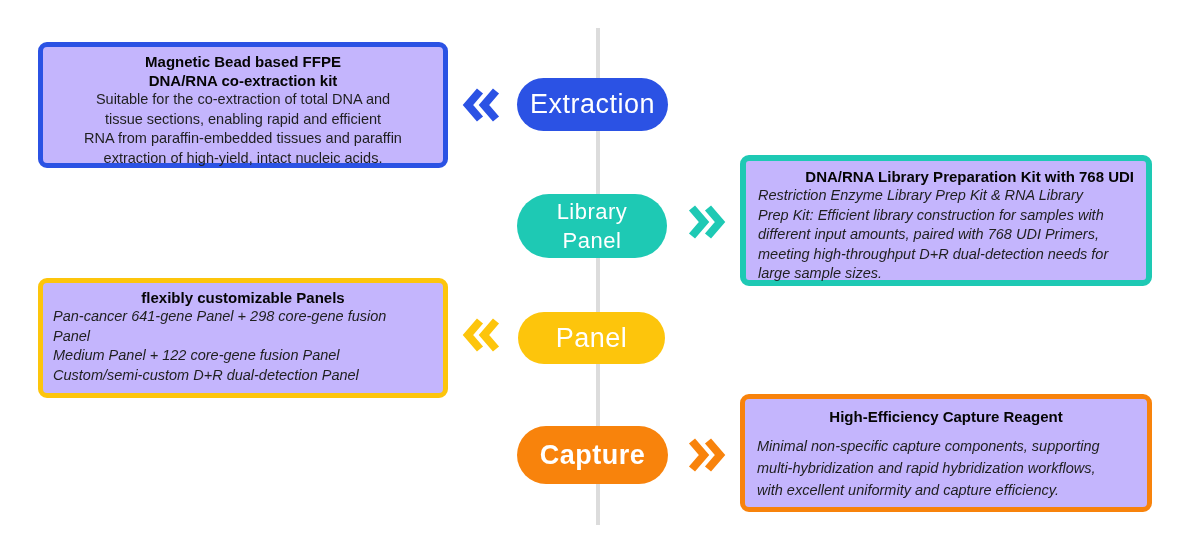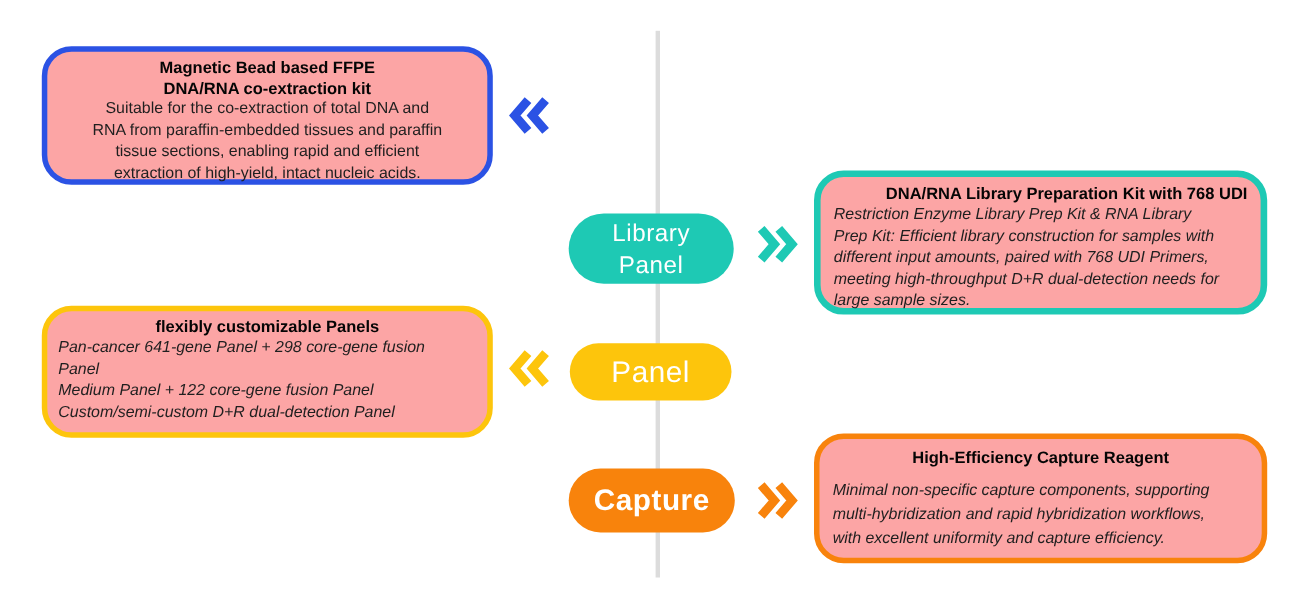--- a/index.html
+++ b/index.html
@@ -30,23 +30,23 @@
     font-size: 27px;
     letter-spacing: 0.5px;
     line-height: 29px;
     z-index: 2;
     white-space: nowrap;
   }
   .chev { position: absolute; color: var(--accent); z-index: 2; }
   .chev svg { display: block; }
   .infobox {
     position: absolute;
-    background: #fca5a5;
+    background: #c4b5fd;
     border: 5px solid var(--accent);
-    border-radius: 27px;
+    border-radius: 9px;
     box-sizing: border-box;
     padding: 5px 10px;
     color: #1f1f1f;
     z-index: 1;
   }
   .infobox .title {
     font-weight: bold;
     color: #050505;
     font-size: 15px;
     line-height: 19px;
@@ -85,30 +85,33 @@
   <div class="timeline"></div>
 
   <div class="stage s0" style="--accent: #2b52e4;">
     <div class="infobox">
       <div class="title">
         <div>Magnetic Bead based FFPE</div>
         <div>DNA/RNA co-extraction kit</div>
       </div>
       <div class="body center">
         <div>Suitable for the co-extraction of total DNA and</div>
+        <div>tissue sections, enabling rapid and efficient</div>
         <div>RNA from paraffin-embedded tissues and paraffin</div>
-        <div>tissue sections, enabling rapid and efficient</div>
         <div>extraction of high-yield, intact nucleic acids.</div>
       </div>
     </div>
     <div class="chev">
       <svg width="42" height="36" viewBox="0 0 42 36" fill="none" stroke="currentColor" stroke-width="8" stroke-linejoin="miter">
         <path d="M18 4 L6 18 L18 32"></path>
         <path d="M34 4 L22 18 L34 32"></path>
       </svg>
+    </div>
+    <div class="pill">
+      <span>Extraction</span>
     </div>
   </div>
 
   <div class="stage s1" style="--accent: #1ec9b4;">
     <div class="pill">
       <span>Library</span>
       <span>Panel</span>
     </div>
     <div class="chev">
       <svg width="42" height="36" viewBox="0 0 42 36" fill="none" stroke="currentColor" stroke-width="8" stroke-linejoin="miter">

